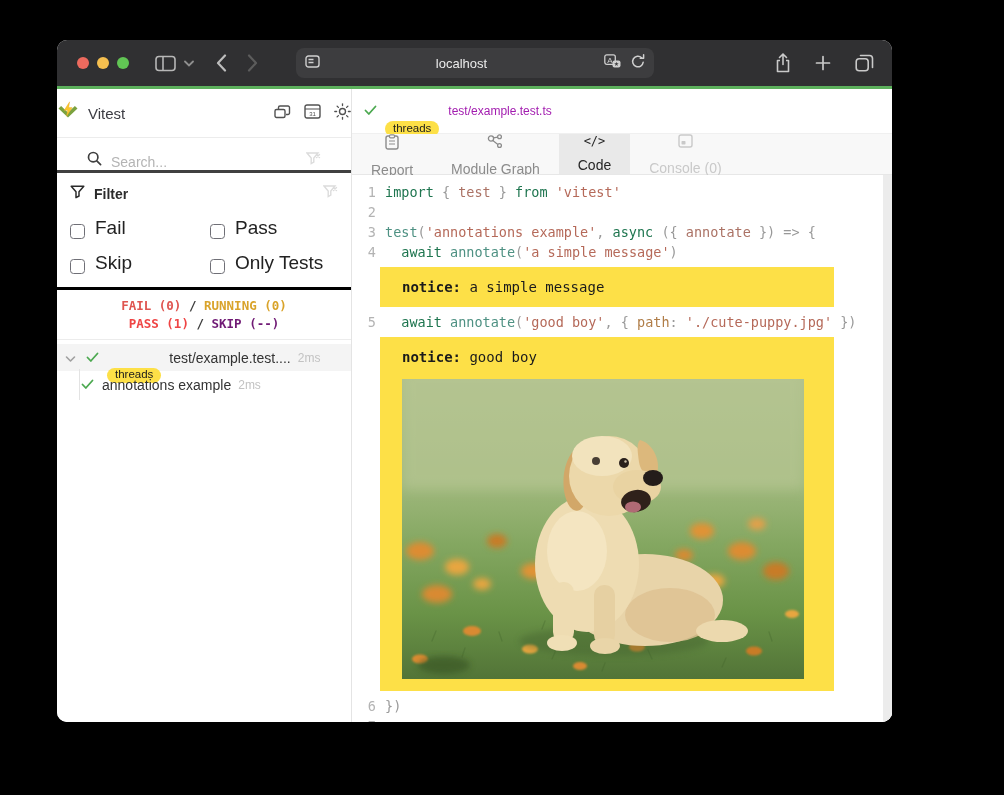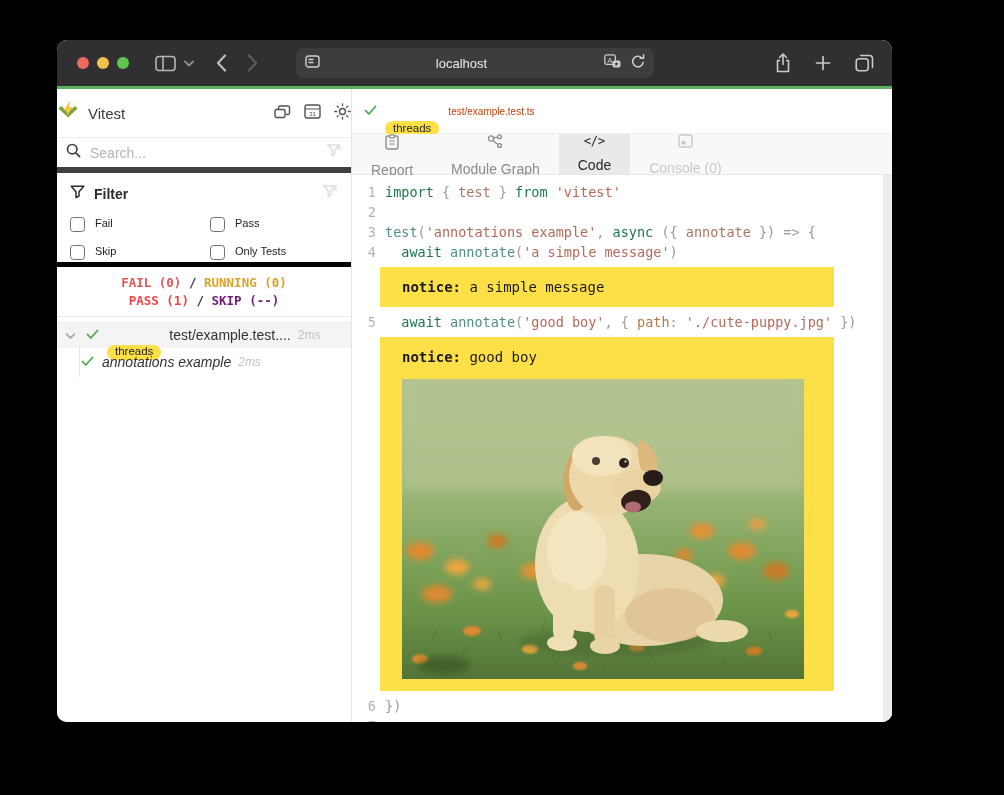--- a/index.html
+++ b/index.html
@@ -27,47 +27,47 @@
   
   .content { display:flex; height:633px; background:#fff; }
   .sidebar { width:295px; border-right:1px solid #e4e4e4; flex:none; display:flex; flex-direction:column; }
   .main { flex:1; display:flex; flex-direction:column; min-width:0; }
 
   
   .sb-header { height:49px; display:flex; align-items:center; padding:0 0; border-bottom:1px solid #ececec; }
   .sb-title { font-size:15px; color:#3c3c43; margin-left:9px; }
   .sb-header .spacer { flex:1; }
   .sb-hicons { display:flex; gap:13px; align-items:center; }
-  .sb-search { height:35px; display:flex; align-items:center; padding:0 9px; border-bottom:6px solid #404040; }
+  .sb-search { height:35px; display:flex; align-items:flex-end; padding:0 30px; border-bottom:3px solid #404040; }
   .sb-search input { border:none; outline:none; flex:1; margin-left:9px; font-size:14px; color:#333;
                      font-family:"Liberation Sans", sans-serif; background:transparent; }
   .sb-search input::placeholder { color:#b4b4b4; }
-  .sb-filter { padding:12px 13px 2px; border-bottom:5px solid #000000; }
+  .sb-filter { padding:12px 13px 13px; border-bottom:3px solid #000000; }
   .filter-title-row { display:flex; align-items:center; }
   .filter-title { font-size:14px; font-weight:bold; color:#2b2b2b; margin-left:9px; flex:1; }
   .cb-grid { display:grid; grid-template-columns:140px 1fr; row-gap:13px; margin-top:14px; }
-  .cb { display:flex; align-items:flex-start; gap:10px; font-size:11px; color:#222; }
+  .cb { display:flex; align-items:flex-end; gap:10px; font-size:19px; color:#222; }
   .cb .box { width:15px; height:15px; border:1.5px solid #6f6f76; border-radius:3.5px; background:#fff; flex:none; }
   .sb-status { text-align:center; padding:7px 0 6px; border-bottom:1px solid #ececec;
                font-family:"DejaVu Sans Mono", monospace; font-weight:bold; font-size:12.5px; line-height:18px; }
   .st-fail{color:#df5550;} .st-run{color:#d9a32a;} .st-pass{color:#ef4444;} .st-skip{color:#701a75;}
   .st-sep{color:#3c3c3c;}
   .tree { margin-top:4px; }
   .tree-row { height:27px; display:flex; align-items:center; padding:0 8px; font-size:14px; color:#333; }
   .tree-row.selected { background:#f4f4f4; }
   .tree-row .time { color:#c2c2c2; font-size:12px; margin-left:7px; }
   .tree-name { margin-left:8px; white-space:nowrap; }
   .badge { background:#fde047; color:#1b1b1b; border-radius:999px; padding:1.5px 8px 2.5px;
            font-size:11.5px; line-height:1; margin-left:8px;margin-top:36px; }
-  .tree-child { padding-left:24px; position:relative;font-style:italic; }
+  .tree-child { padding-left:24px; position:relative; }
   .tree-child .guide { position:absolute; left:22px; top:-2px; bottom:-2px; width:1px; background:#e3e3e3; }
 
   
   .m-header { height:45px; display:flex; align-items:center; padding:0 12px; border-bottom:1px solid #f0f0f0; }
-  .m-file { color:#c2410c; font-size:10px; margin-left:9px; }
+  .m-file { color:#a21caf; font-size:12px; margin-left:9px; }
   .tabbar { height:41px; background:#f8f8f8; border-bottom:1px solid #e7e7e7; display:flex; align-items:stretch; }
   .tab { display:flex; align-items:center; gap:9px; padding:0 19px; font-size:14px; color:#8b8b8b; cursor:default;flex-direction:column; }
   .tab.active { background:#e9e9e9; color:#262626; }
   .tab.disabled { color:#c9c9c9; }
   .tab .codeglyph { font-family:"DejaVu Sans Mono", monospace; font-size:12px; }
 
   
   .code-area { flex:1; position:relative; background:#fff; overflow:hidden; padding:7px 0 0 8px;
                font-family:"DejaVu Sans Mono", monospace; font-size:13.5px; }
   .scroll-track { position:absolute; right:0; top:0; bottom:0; width:9px; background:#ececec; }

